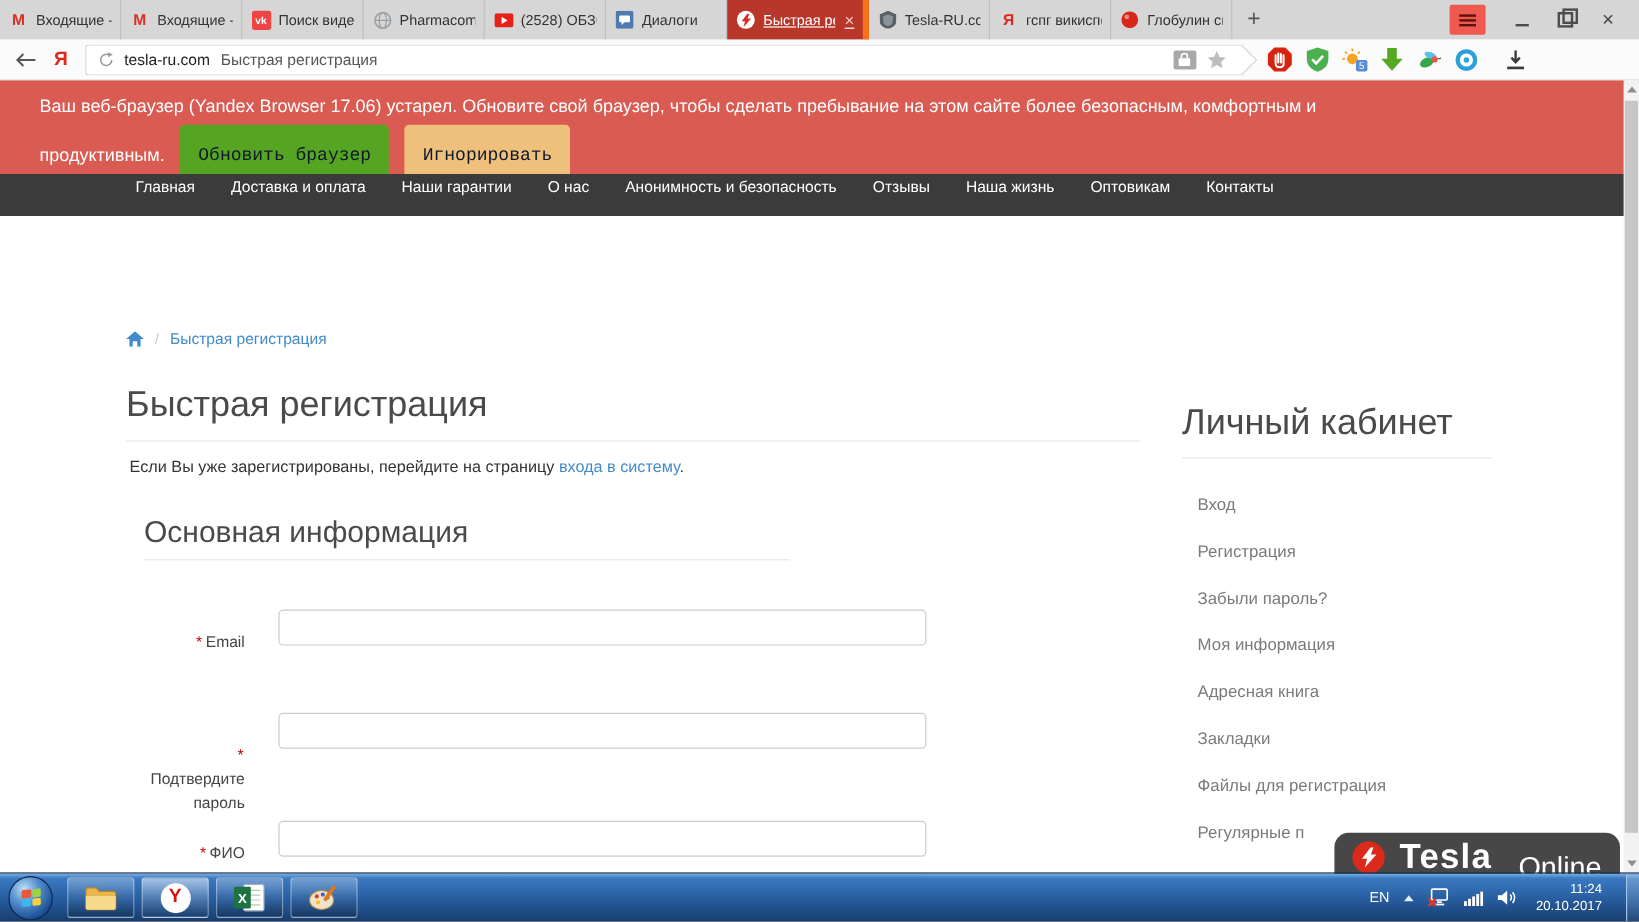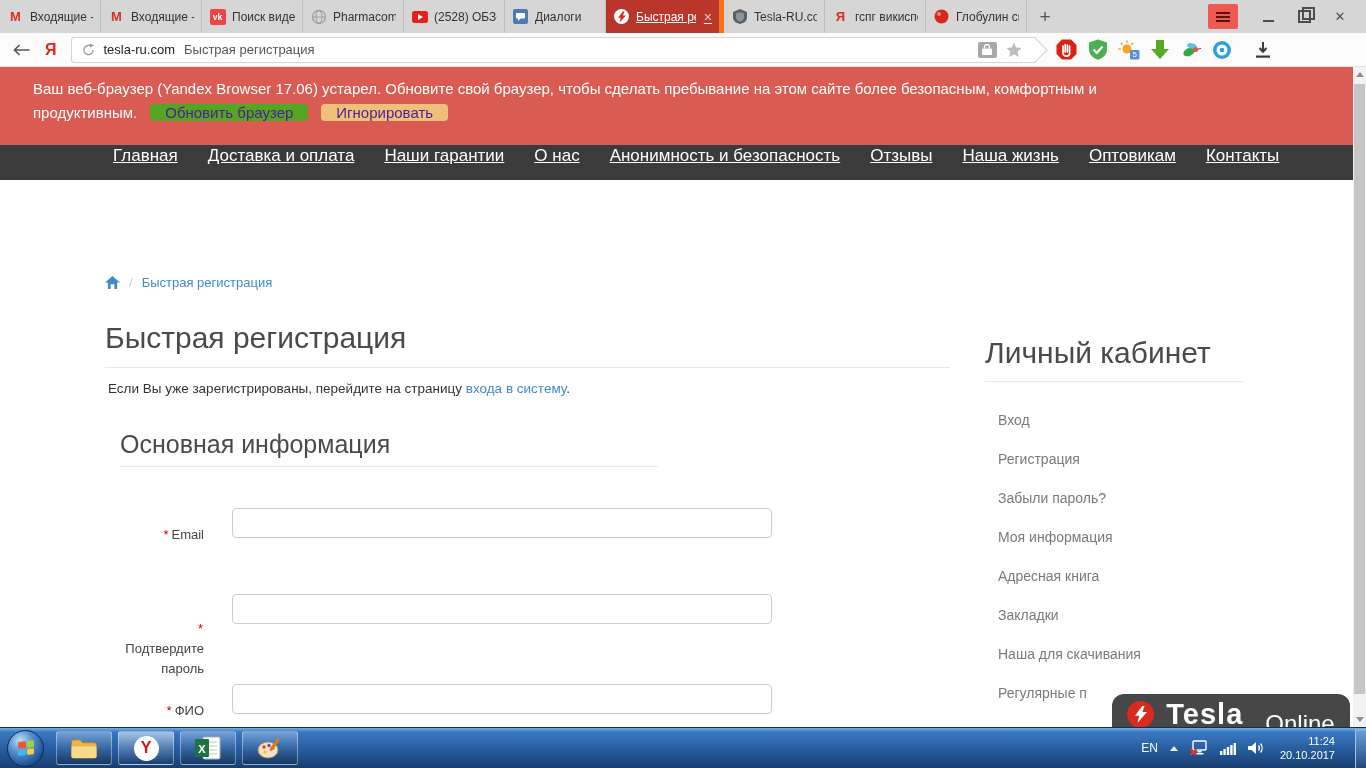--- a/index.html
+++ b/index.html
@@ -51,28 +51,28 @@
              display:flex;align-items:center;justify-content:center;}
   .star{display:flex;margin-right:4px;}
   .extensions{display:flex;align-items:center;gap:9px;margin-left:6px;}
   .ext{width:22px;height:22px;display:flex;align-items:center;justify-content:center;}
   .dl{margin-left:8px;display:flex;align-items:center;}
 
   
   .banner{position:absolute;left:0;top:67px;width:1354px;height:78px;background:#d95b52;
           color:#fff;box-sizing:border-box;padding:13px 0 0 33px;font-size:15px;}
   .banner-line2{display:flex;align-items:center;gap:13px;margin-top:7px;}
-  .btn{border-radius:4px;padding:0 15px;font-size:15px;color:#4c1d95;}
+  .btn{border-radius:4px;padding:17px 15px;font-size:15px;color:#0f172a;font-family:Liberation Mono, monospace;}
   .btn-update{background:#55a522;}
   .btn-ignore{background:#eec07c;}
 
   
   .navbar{position:absolute;left:0;top:145px;width:1366px;height:35px;background:#3b3b3b;
           display:flex;align-items:flex-start;box-sizing:border-box;padding:3px 0 0 113px;gap:30px;}
-  .nav-item{color:#fff;font-size:17px;line-height:16px;white-space:nowrap;text-decoration:underline;}
+  .nav-item{color:#fff;font-size:13px;line-height:16px;white-space:nowrap;}
 
   
   .main{position:absolute;left:105px;top:180px;width:848px;height:560px;}
   .breadcrumb{position:absolute;left:0;top:95px;display:flex;align-items:center;gap:9px;font-size:13px;}
   .crumb-sep{color:#ccc;}
   .link{color:#428bca;}
   .page-title{position:absolute;left:0;top:141px;font-size:30px;color:#4a4a4a;font-weight:400;}
   .title-rule{position:absolute;left:0;top:187px;width:845px;border-bottom:1px solid #e7e7e7;}
   .intro{position:absolute;left:3px;top:201px;font-size:13.5px;color:#333;}
   .section-title{position:absolute;left:15px;top:250px;font-size:25px;color:#4a4a4a;}
@@ -389,21 +389,21 @@
   <div class="sidebar">
     <div class="sb-title">Личный кабинет</div>
     <div class="sb-rule"></div>
     <div class="sb-list">
       <div class="sb-item">Вход</div>
       <div class="sb-item">Регистрация</div>
       <div class="sb-item">Забыли пароль?</div>
       <div class="sb-item">Моя информация</div>
       <div class="sb-item">Адресная книга</div>
       <div class="sb-item">Закладки</div>
-      <div class="sb-item">Наша для скачивания</div>
+      <div class="sb-item">Файлы для регистрация</div>
       <div class="sb-item">Регулярные п</div>
     </div>
   </div>
 
   <div class="widget">
     <span class="widget-bolt">
       <svg width="12" height="17" viewBox="0 0 10 14">
           <polygon points="6,0 0,8 3.5,8 2,14 10,5 6.2,5 8,0" fill="#fff"></polygon>
         </svg>
     </span>

